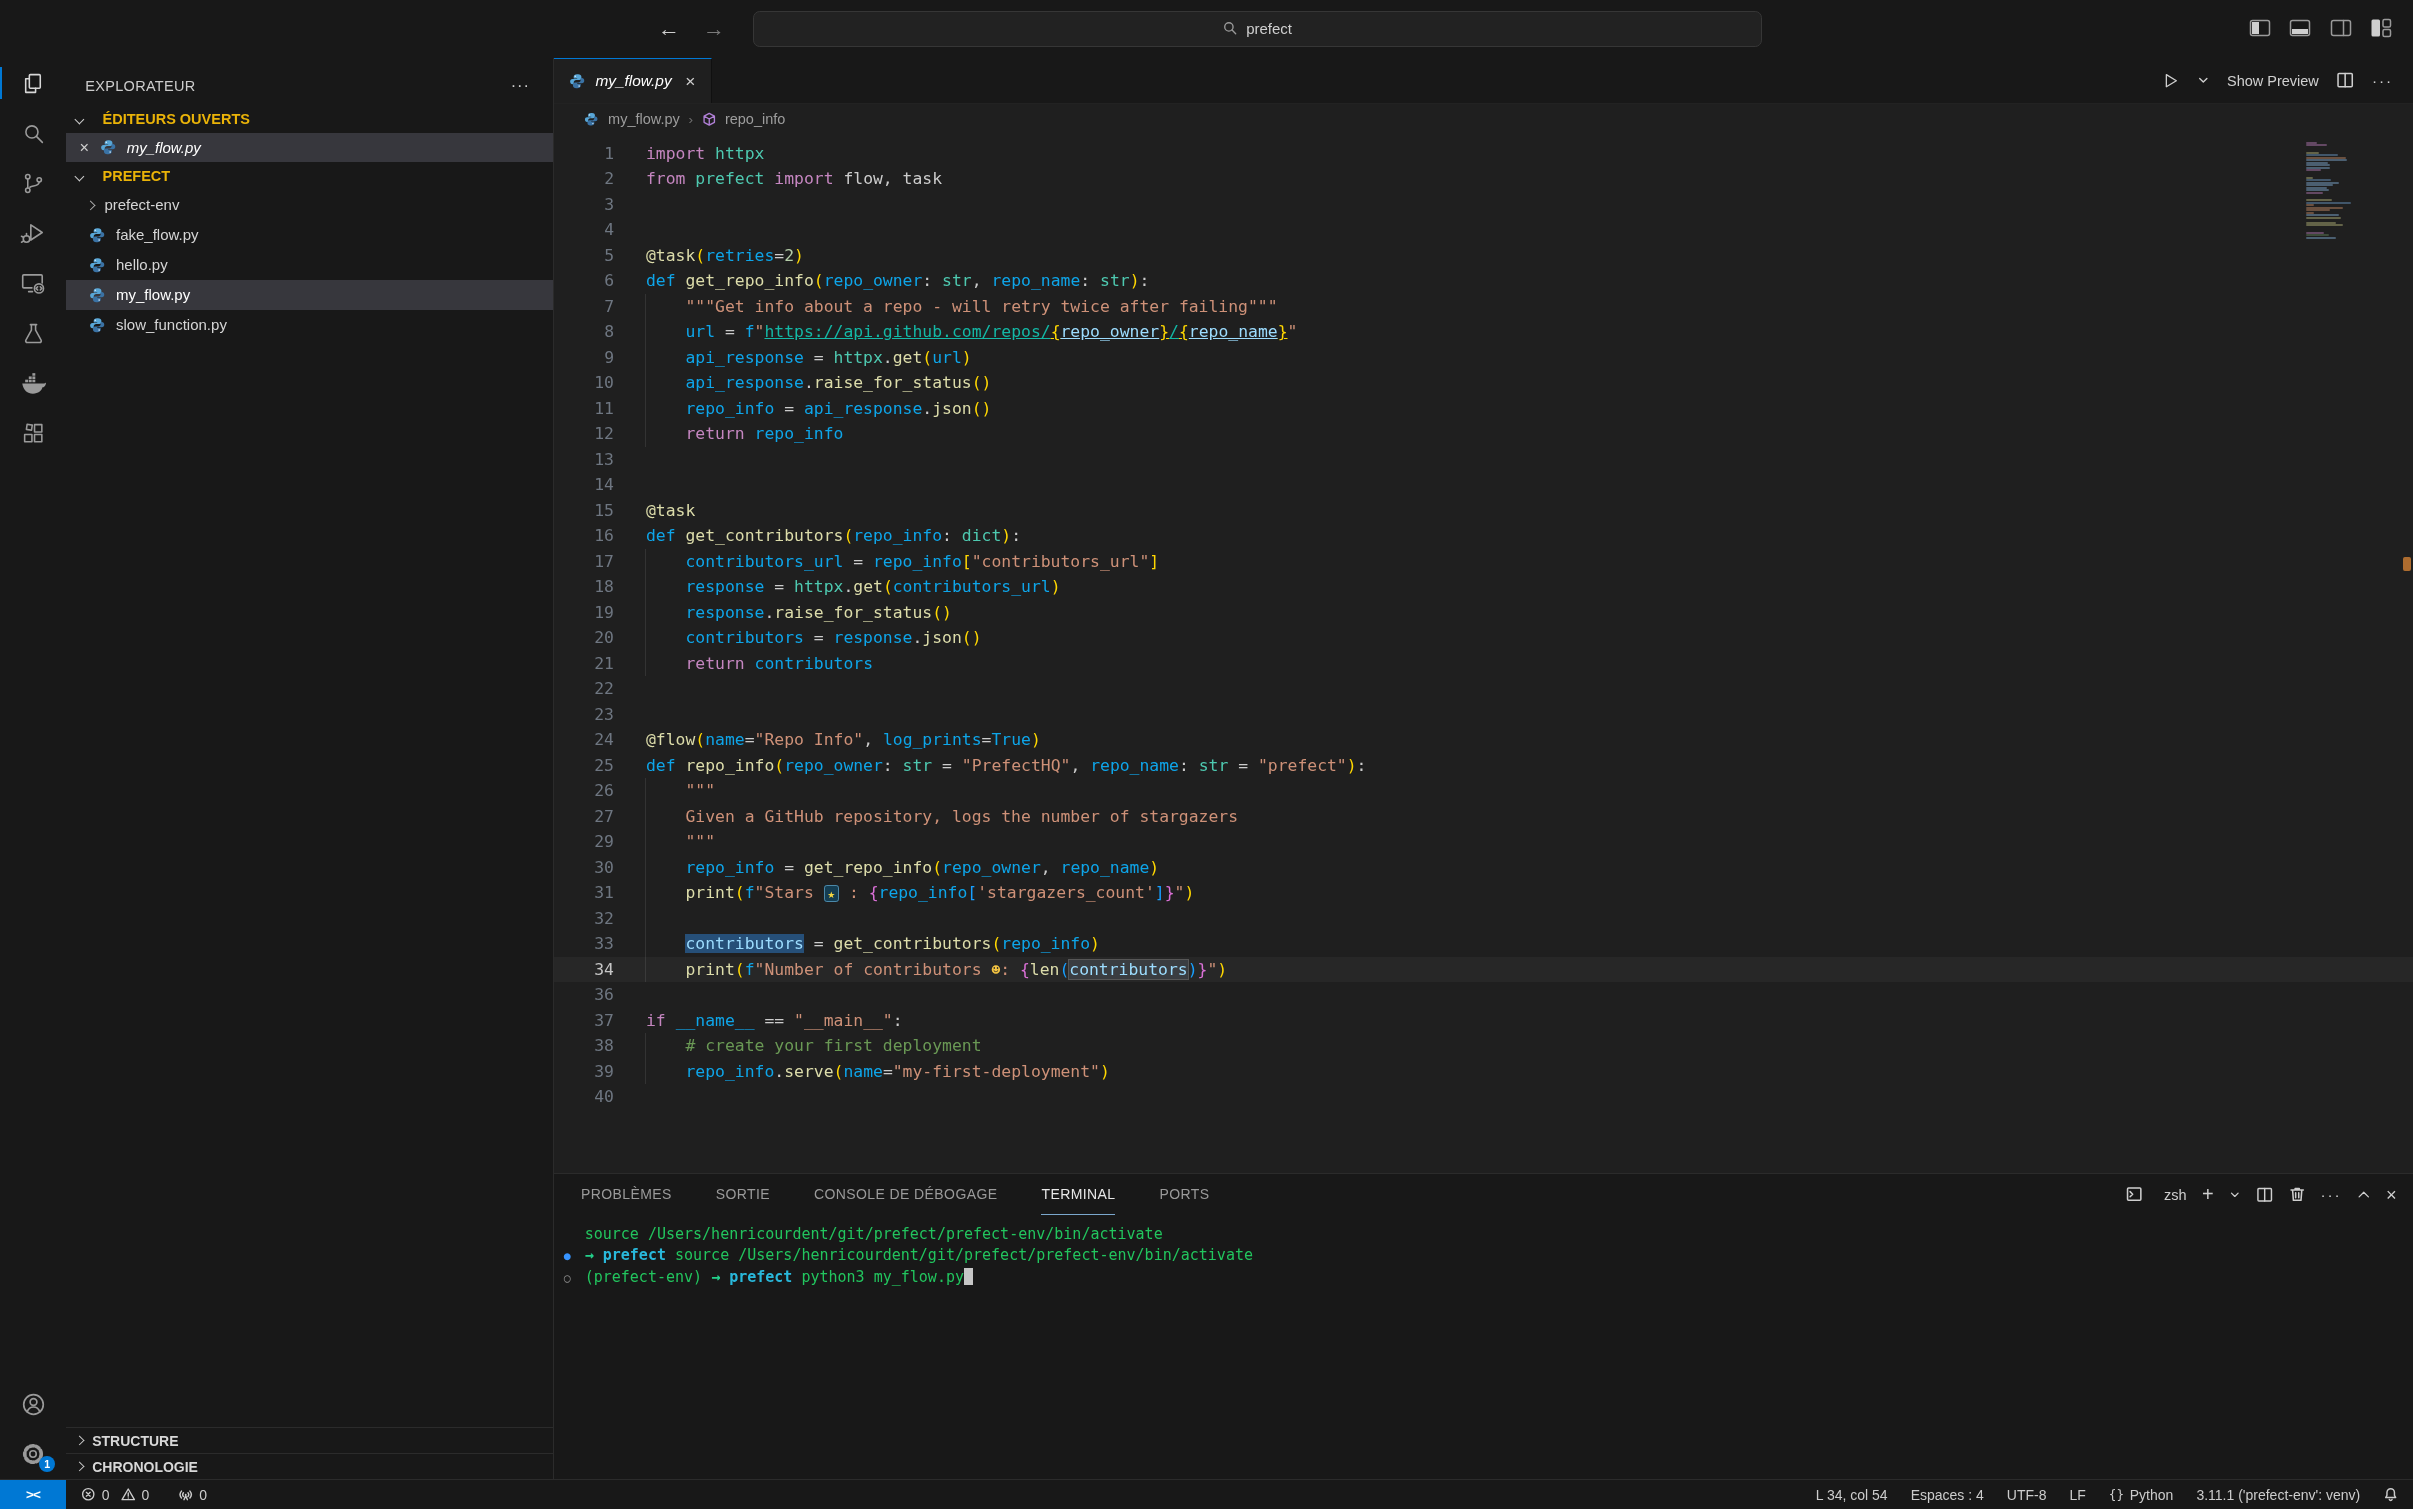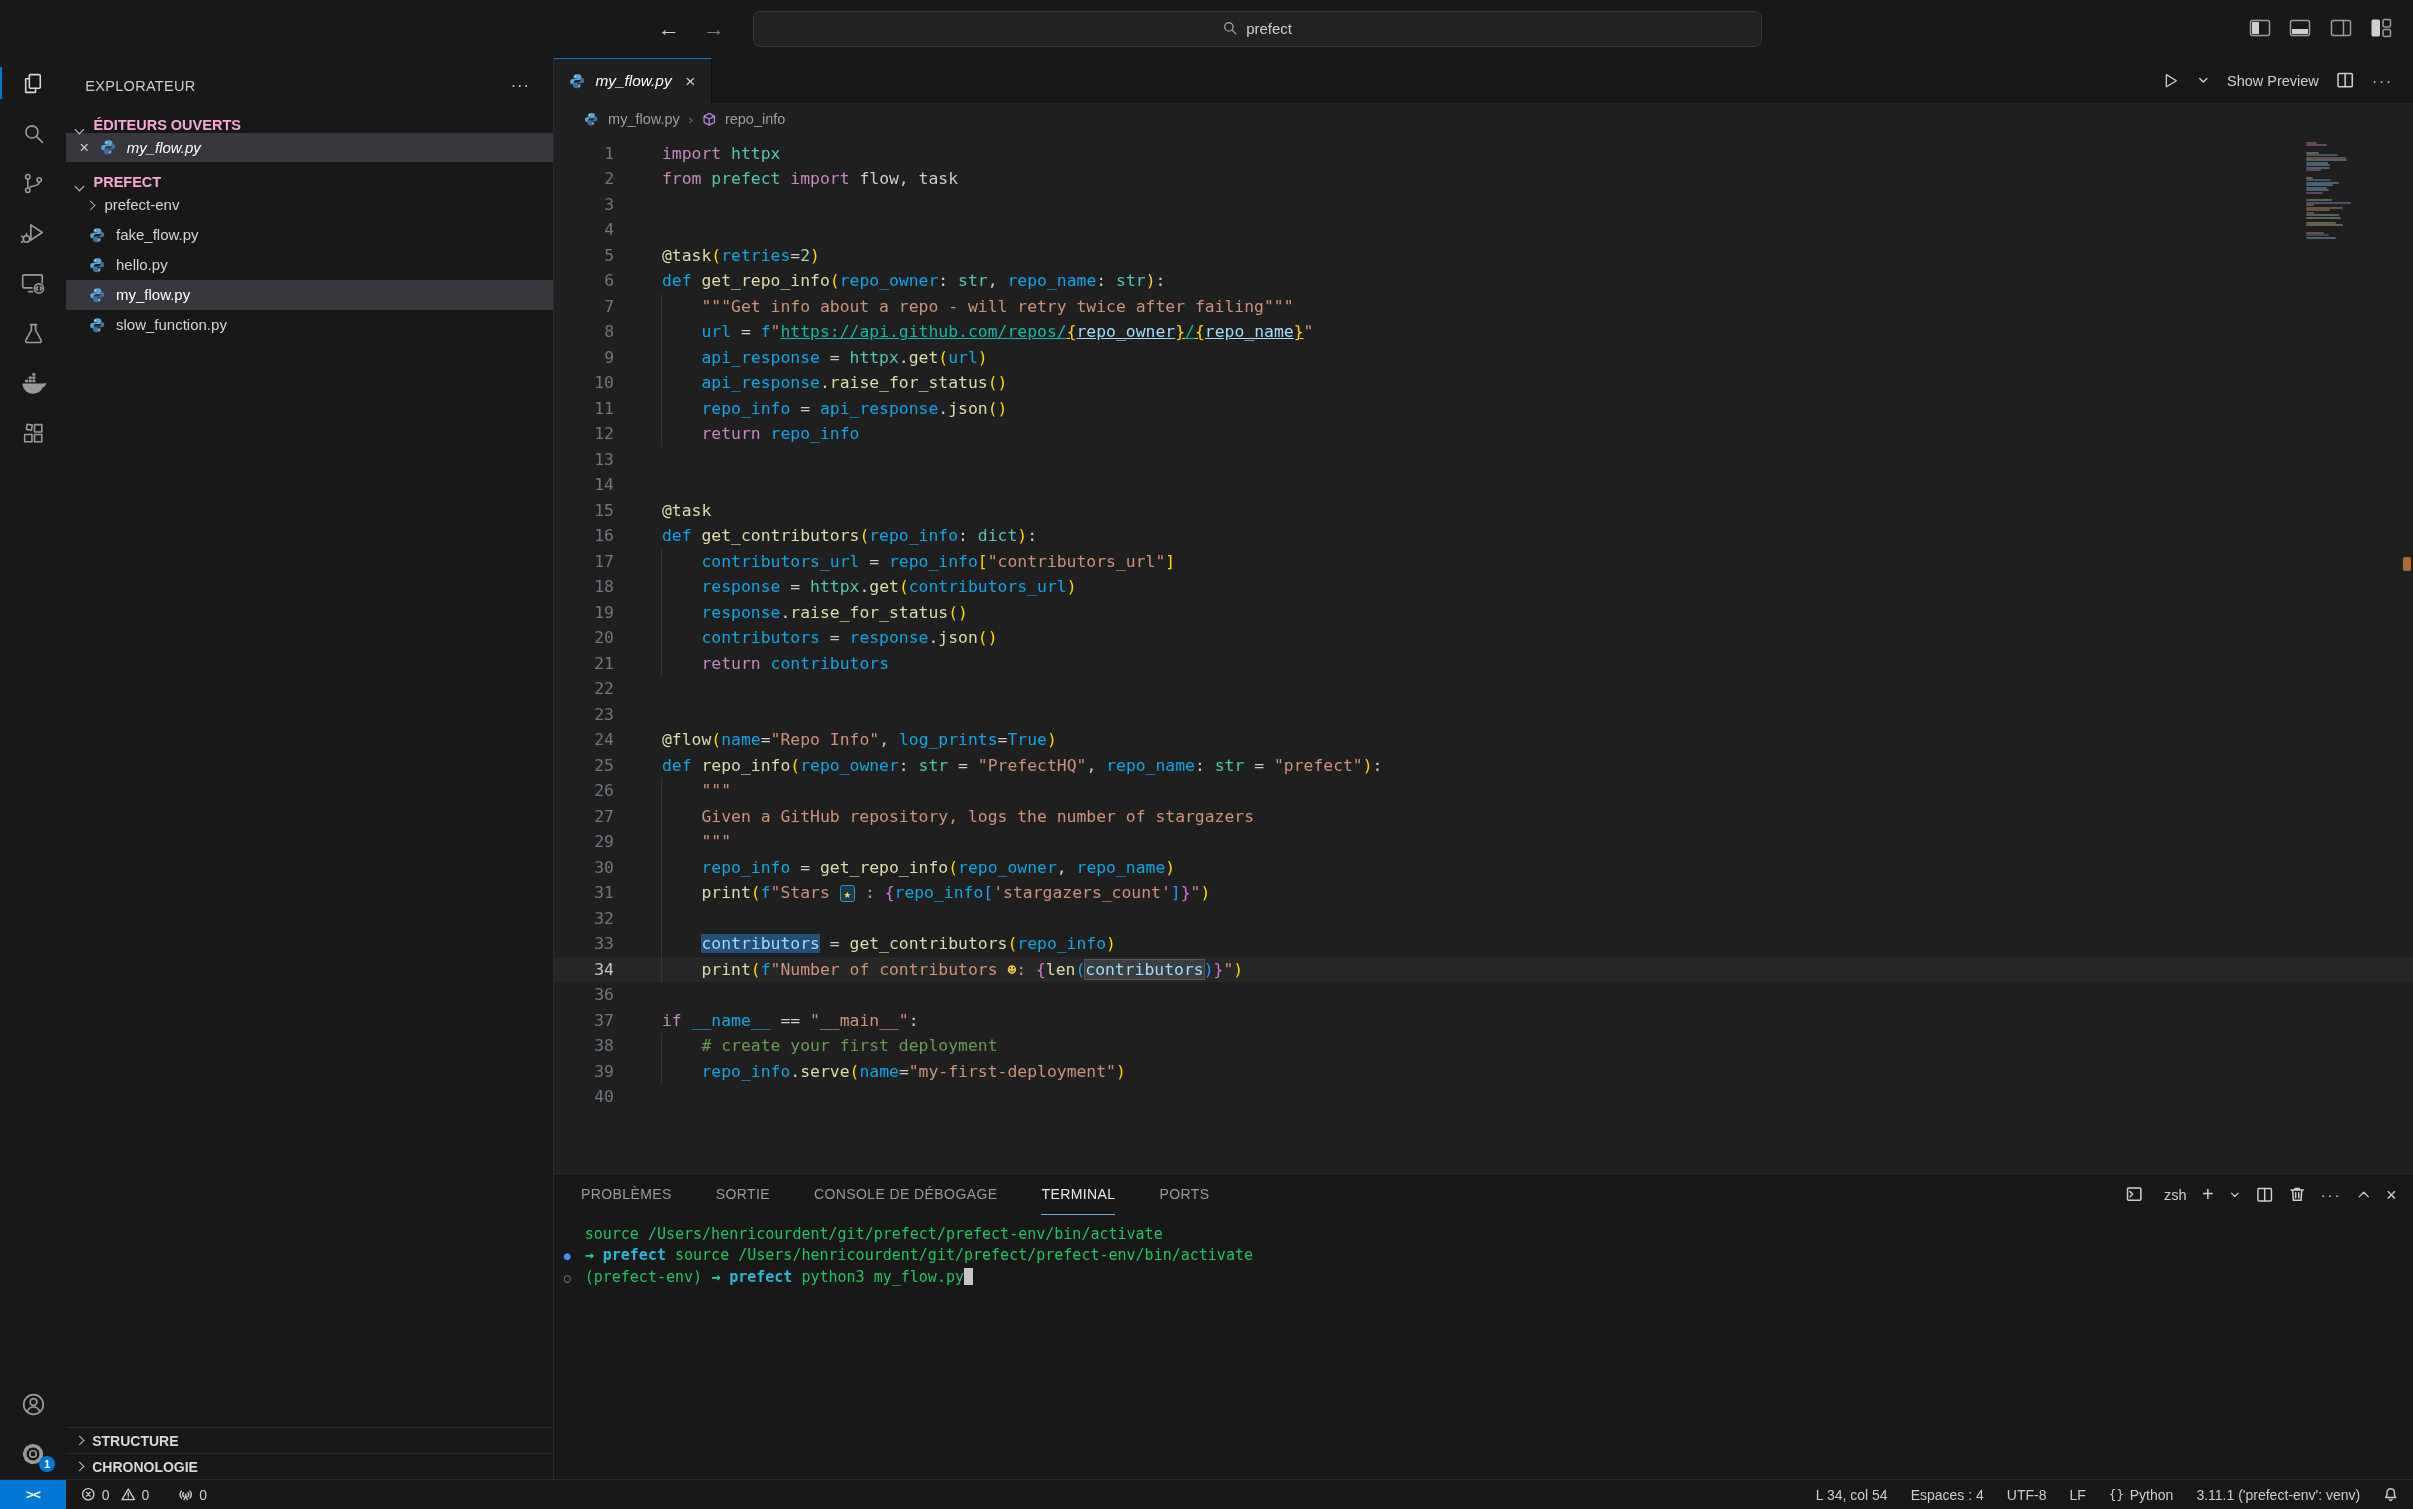--- a/index.html
+++ b/index.html
@@ -23,21 +23,21 @@
   .ab-item{height:50px;width:66px;display:flex;align-items:center;justify-content:center;position:relative}
   .ab-item.active::before{content:"";position:absolute;left:0;top:8.7px;bottom:8.7px;width:1.9px;background:#0078d4}
   .ab-item.active .ico{stroke:#d7d7d7}
   .ab-bottom{margin-top:auto}
   .badge{position:absolute;right:10.6px;bottom:6.8px;background:#0078d4;color:#fff;border-radius:50%;width:16.4px;height:16.4px;font-size:10.6px;display:flex;align-items:center;justify-content:center;font-weight:bold}
 
   
   .sidebar{width:488px;flex:0 0 488px;background:#181818;border-right:1px solid #2b2b2b;display:flex;flex-direction:column;font-size:15px}
   .sb-header{padding:18.3px 23px 9.7px 19.3px;display:flex;justify-content:space-between;align-items:center;font-size:14.5px;color:#cccccc;letter-spacing:0.3px}
   .sb-more{color:#cfcfcf;font-size:16.4px;letter-spacing:1px}
-  .section-h{display:flex;align-items:flex-end;gap:11px;height:28px;padding-left:9.7px;font-weight:bold;font-size:14.5px;color:#f9a8d4}
+  .section-h{display:flex;align-items:center;gap:20px;height:28px;padding-left:9.7px;font-weight:bold;font-size:14.5px;color:#eab308}
   .chev{width:6.8px;height:6.8px;border-right:1.5px solid #cccccc;border-bottom:1.5px solid #cccccc;transform:rotate(45deg);flex:0 0 auto}
   .chev.r{transform:rotate(-45deg)}
   .oe-row{height:29px;background:#37373d;display:flex;align-items:center;padding-left:13.5px;gap:10.6px;color:#fff}
   .oe-close{color:#cfcfcf;font-size:16.4px;line-height:1}
   .oe-label{font-style:italic;color:#fff}
   .frow{height:30px;display:flex;align-items:center;padding-left:23px;gap:10.6px;color:#d5d5d5}
   .frow.folder{padding-left:21px}
   .frow.selected{background:#37373d;color:#fff}
   .pyico{width:16.4px;height:16.4px;flex:0 0 16.4px}
   .sb-bottom{margin-top:auto}
@@ -52,21 +52,21 @@
   .editor-actions{margin-left:auto;display:flex;align-items:center;gap:17.4px;padding-right:21px;color:#d0d0d0;font-size:14.5px}
   .breadcrumb{height:30px;display:flex;align-items:center;gap:8.7px;padding-left:29px;font-size:14.5px;color:#9d9d9d;background:#1f1f1f}
   .bc-sep{color:#6f6f6f;font-size:13.5px}
 
   
   .code{flex:1;position:relative;padding-top:6.8px;font-family:"DejaVu Sans Mono",monospace;font-size:16.4px;line-height:25.5px;overflow:hidden}
   .cl{display:flex;height:25.5px;position:relative}
   .cl.cur{background:rgba(230,230,230,.045)}
   .ln{width:60px;flex:0 0 60px;text-align:right;color:#6e7681;user-select:none}
   .cl.cur .ln{color:#c6c6c6}
-  .lt{margin-left:48px;white-space:pre;position:relative;color:#ccc}
+  .lt{margin-left:32px;white-space:pre;position:relative;color:#ccc}
   .guide{position:absolute;left:-1px;top:0;bottom:0;border-left:1px solid rgba(255,255,255,.09)}
   .tk-kw{color:#C586C0}.tk-mod{color:#4EC9B0}.tk-def{color:#0ea5e9}.tk-fn{color:#DCDCAA}
   .tk-var{color:#0ea5e9}.tk-str{color:#CE9178}.tk-num{color:#B5CEA8}.tk-cmt{color:#6A9955}
   .tk-pln{color:#CCCCCC}.tk-p1{color:#FFD700}.tk-p2{color:#DA70D6}.tk-p3{color:#179FFF}
   .tk-stru{color:#14b8a6;text-decoration:underline}.tk-varu{color:#9CDCFE;text-decoration:underline}.tk-p1u{color:#FFD700;text-decoration:underline}
   .tk-sel{color:#9CDCFE;background:#264F78}
   .tk-whl{color:#9CDCFE;background:#3a3d41;box-shadow:0 0 0 1px #575757}
   .tk-emstar{background:#143d52;border:1px solid #4c88a8;border-radius:2.9px;color:#f5d742;padding:0 2.9px;font-size:12.6px}
   .tk-emworker{color:#f5c542;font-size:14.5px}
   .minimap{position:absolute;right:44px;top:7.7px;width:64px}

